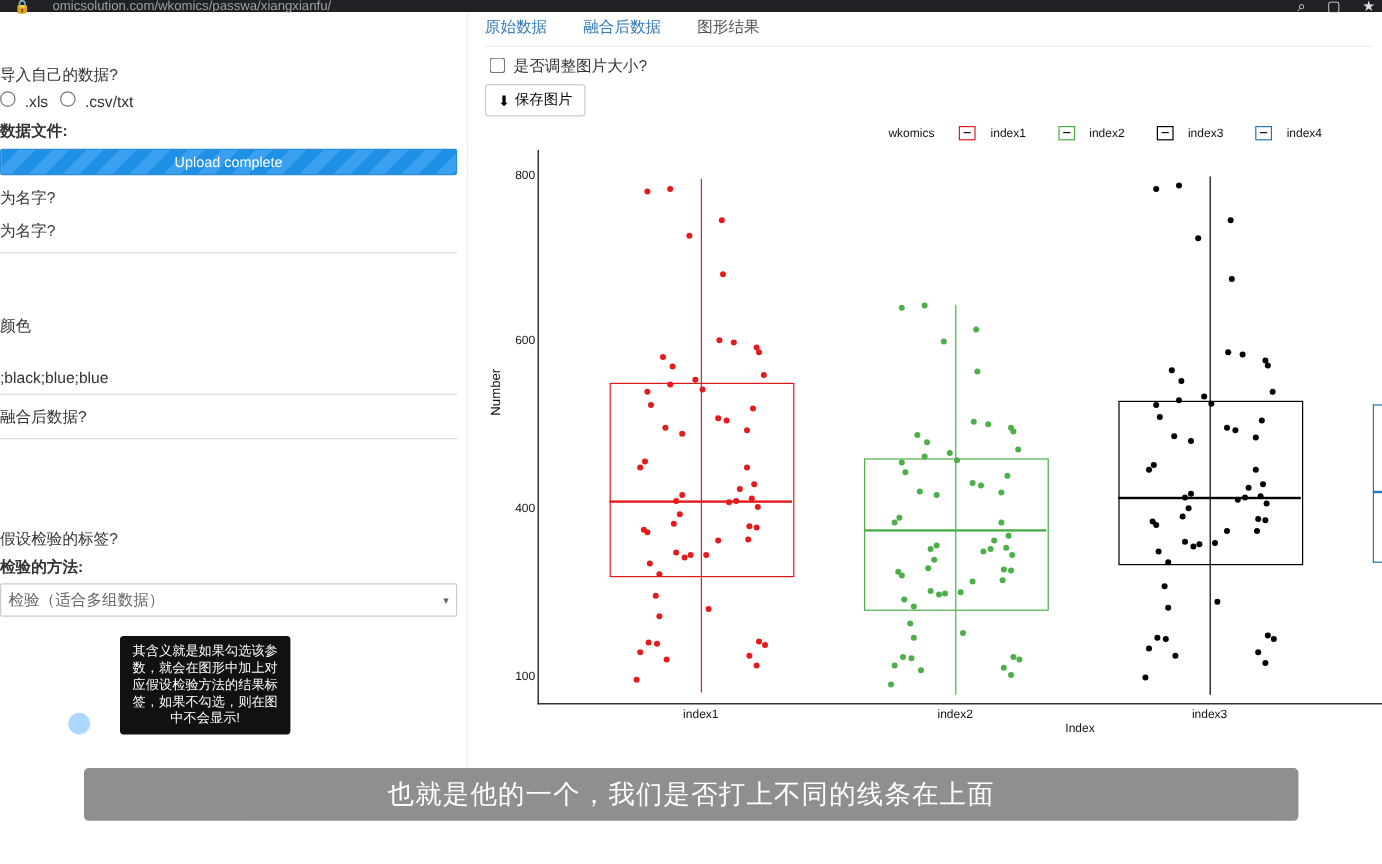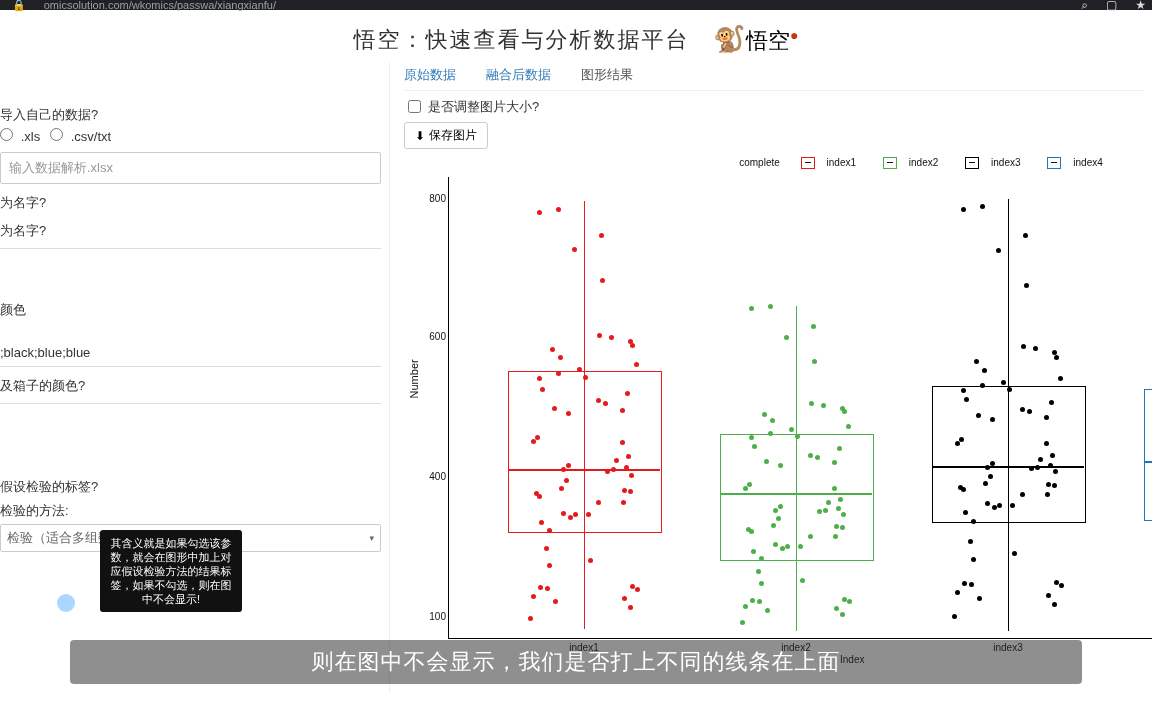--- a/index.html
+++ b/index.html
@@ -29,21 +29,21 @@
 .savebtn{border:1px solid #ccc;border-radius:3px;padding:4px 10px;background:#fff;font-size:12px;display:inline-flex;align-items:center;gap:4px}
 .legend{text-align:center;font-size:10px;color:#111;margin:0 0 2px}
 .legend span{margin:0 6px}
 .swatch{display:inline-block;width:12px;height:10px;border:1px solid;vertical-align:middle;margin-right:3px;position:relative}
 .swatch::after{content:"";position:absolute;left:3px;right:3px;top:4px;border-top:1px solid}
 .chart-area{position:relative;height:494px;width:724px;margin-left:16px}
 .ylab{position:absolute;left:-12px;top:50%;transform:rotate(-90deg) translateX(50%);transform-origin:left top;font-size:11px;color:#111}
 .axis-left{position:absolute;left:28px;top:6px;bottom:26px;border-left:1px solid #000}
 .axis-bottom{position:absolute;left:28px;right:-56px;bottom:26px;border-bottom:1px solid #000}
 .ytick{position:absolute;left:4px;font-size:10px;color:#111;text-align:right;width:22px}
-.xlab{position:absolute;bottom:0;font-size:10px;color:#111;width:120px;margin-left:-60px}
+.xlab{position:absolute;bottom:0;font-size:10px;color:#111;text-align:center;width:120px;margin-left:-60px}
 .xcat{position:absolute;bottom:12px;font-size:10px;color:#111;text-align:center;width:80px;margin-left:-40px}
 .box{position:absolute;border:1px solid}
 .median{position:absolute;height:0;border-top:2px solid}
 .whisker{position:absolute;width:0;border-left:1px solid}
 .pts{position:absolute}
 .pt{position:absolute;width:5px;height:5px;border-radius:50%}
 .subtitle-band{position:absolute;left:70px;right:70px;bottom:36px;height:44px;background:rgba(40,40,40,.52);display:flex;align-items:center;justify-content:center;color:#fff;font-size:22px;letter-spacing:1px;z-index:5;border-radius:4px}
 .win-icons{position:absolute;right:6px;top:-2px;color:#ddd;display:flex;gap:18px;font-size:12px}
 .select{border:1px solid #ccc;border-radius:2px;padding:4px 6px;color:#666;display:flex;justify-content:space-between;align-items:center}
 .tri{font-size:9px;color:#666}
@@ -56,54 +56,47 @@
 <div class="topbar">
   <span>🔒</span>
   <span class="url">omicsolution.com/wkomics/passwa/xiangxianfu/</span>
   <div class="win-icons">
     <span>⌕</span>
     <span>▢</span>
     <span>★</span>
   </div>
 </div>
 
-<div class="header">
-  <h1>悟空：快速查看与分析数据平台</h1>
-  <div class="logo" style="font-family:cursive;font-size:22px;color:#000">
-    <span style="font-size:26px">🐒</span><span>悟空</span><span style="color:#c31;font-size:14px;vertical-align:super">●</span>
-  </div>
-</div>
 
 <div class="layout">
 
   <div class="sidebar">
     <div style="height:34px"></div>
     <div class="q">导入自己的数据?</div>
     <div class="radios">
       <label><input type="radio" name="fmt" style=""> <span>.xls</span></label>
       <label><input type="radio" name="fmt" style=""> <span>.csv/txt</span></label>
     </div>
-    <div class="fileline">
-      <div class="filebox">输入数据解析.xlsx</div>
-    </div>
+    <div class="sub">数据文件:</div>
+    <div class="uploadbar">Upload complete</div>
 
     <div class="q">为名字?</div>
     <div class="q">为名字?</div>
 
     <hr class="thin-rule">
     <div style="height:34px"></div>
     <div class="q">颜色</div>
     <div style="height:16px"></div>
     <div class="textline">;black;blue;blue</div>
-    <div class="q">及箱子的颜色?</div>
+    <div class="q">融合后数据?</div>
 
     <hr class="thin-rule">
     <div style="height:56px"></div>
     <div class="q">假设检验的标签?</div>
-    <div class="sub" style="font-weight:normal">检验的方法:</div>
+    <div class="sub" style="font-weight:bold">检验的方法:</div>
     <div class="select">
       <span>检验（适合多组数据）</span>
           <span class="tri">▾</span>
     </div>
   </div>
 
   <div class="main">
     <div class="tabs">
       <span class="tab">原始数据</span>
       <span class="tab">融合后数据</span>
@@ -116,21 +109,21 @@
           </label>
     </div>
     <div style="margin:4px 0 8px">
       <button class="savebtn">
         <span>⬇</span>
         <span>保存图片</span>
       </button>
     </div>
 
     <div class="legend" style="margin-left:300px">
-      <span>complete</span>
+      <span>wkomics</span>
       <span><span class="swatch" style="border-color:#e41a1c"></span><span>index1</span></span>
       <span><span class="swatch" style="border-color:#4daf4a"></span><span>index2</span></span>
       <span><span class="swatch" style="border-color:#000"></span><span>index3</span></span>
       <span><span class="swatch" style="border-color:#1f77b4"></span><span>index4</span></span>
     </div>
 
     <div class="chart-area">
       <div class="ylab">Number</div>
       <div class="axis-left"></div>
       <div class="axis-bottom"></div>
@@ -347,16 +340,16 @@
       <div class="xcat" style="left:588px">index3</div>
       <div class="xlab" style="left:480px">Index</div>
     </div>
   </div>
 </div>
 
 <div class="tooltip">其含义就是如果勾选该参数，就会在图形中加上对应假设检验方法的结果标签，如果不勾选，则在图中不会显示!</div>
 <div class="cursor"></div>
 
 <div class="subtitle-band">
-  <span>则在图中不会显示，我们是否打上不同的线条在上面</span>
+  <span>也就是他的一个，我们是否打上不同的线条在上面</span>
 </div>
 
 </div>
 
 </body></html>

